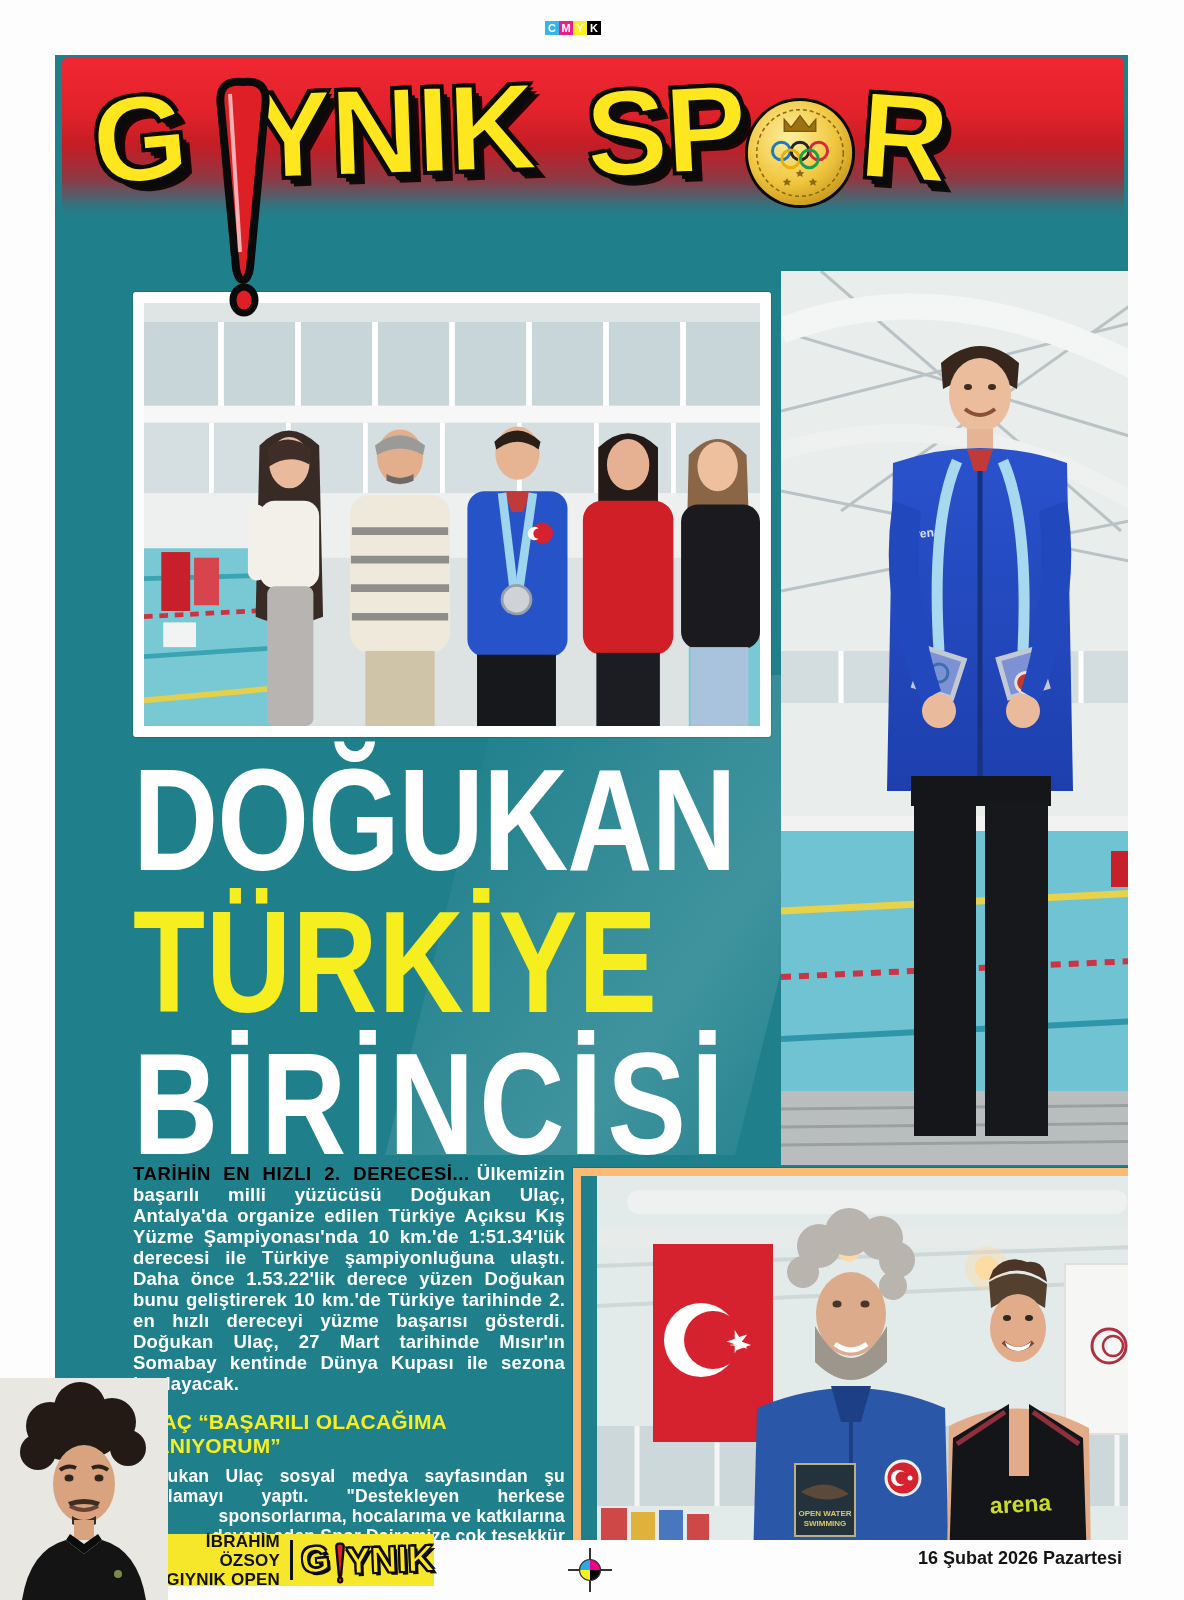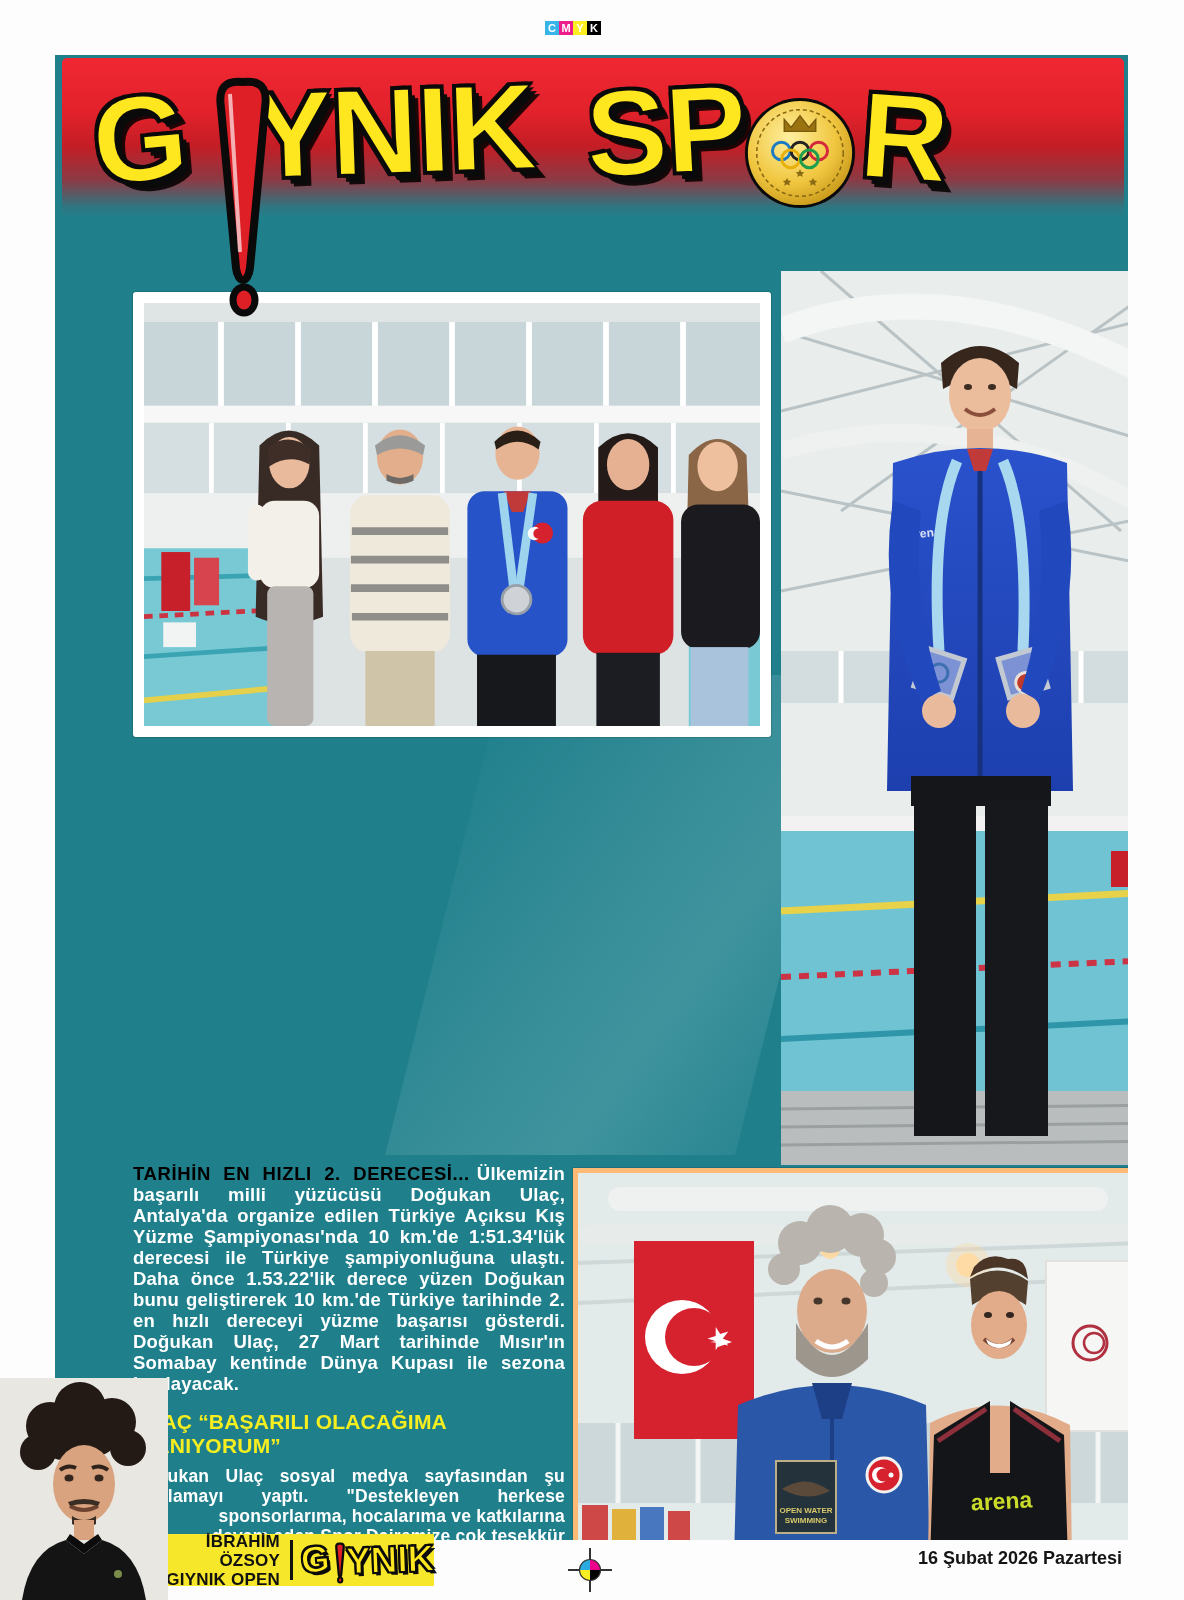--- a/index.html
+++ b/index.html
@@ -35,21 +35,21 @@
   .seg-sp{transform:rotate(-3deg);margin-left:52px;}
   .seg-r{transform:rotate(4deg) translateY(6px);margin-left:6px;}
   .wedge{position:absolute;left:148px;top:14px;z-index:7;}
   .medal-o{display:inline-block;vertical-align:middle;transform:translateY(-14px);margin:0 -4px;}
 
   
   .photo-family{position:absolute;left:78px;top:237px;width:616px;height:423px;
     border:11px solid #fff;border-radius:3px;z-index:3;box-shadow:0 0 0 1px rgba(0,0,0,.12);}
   .photo-right{position:absolute;left:726px;top:216px;width:398px;height:894px;z-index:2;}
   .photo-coach{position:absolute;left:518px;top:1113px;width:566px;height:388px;
-    border:5px solid #fdba74;z-index:3;box-shadow:0 0 0 1px rgba(0,0,0,.12);}
+    border:8px solid #fdba74;z-index:3;box-shadow:0 0 0 1px rgba(0,0,0,.12);padding-left:16px;}
   .photo-family svg,.photo-right svg,.photo-coach svg{display:block;}
 
   
   .headline{position:absolute;left:78px;top:693px;z-index:5;}
   .hl-line{display:block;font-weight:bold;line-height:1;transform-origin:top left;transform:scaleY(1.22);}
   .hl-1{font-size:118px;letter-spacing:-1px;color:#ffffff;}
   .hl-2{font-size:118px;letter-spacing:1px;color:#f6ee1e;margin-top:24px;}
   .hl-3{font-size:118px;letter-spacing:5px;color:#ffffff;margin-top:24px;}
 
   
@@ -253,20 +253,25 @@
           <circle cx="242" cy="440" r="17" fill="#e9bb9c"></circle>
           <path d="M112,230 Q96,330 140,430 L160,420 Q130,330 140,240 Z" fill="#2248bd"></path>
           <path d="M286,230 Q302,330 258,430 L240,420 Q268,330 258,240 Z" fill="#2248bd"></path>
           <rect x="130" y="505" width="140" height="30" fill="#15161a"></rect>
           <rect x="133" y="530" width="62" height="335" fill="#15161a"></rect>
           <rect x="204" y="530" width="63" height="335" fill="#17181c"></rect>
         </g>
       </svg>
     </div>
 
+    <div class="headline">
+      <span class="hl-line hl-1">DOĞUKAN</span>
+      <span class="hl-line hl-2">TÜRKİYE</span>
+      <span class="hl-line hl-3">BİRİNCİSİ</span>
+    </div>
 
     <div class="article">
       <p class="p1">
         <span class="lead-label">TARİHİN EN HIZLI 2. DERECESİ...</span><span>Ülkemizin başarılı milli yüzücüsü Doğukan Ulaç, Antalya'da organize edilen Türkiye Açıksu Kış Yüzme Şampiyonası'nda 10 km.'de 1:51.34'lük derecesi ile Türkiye şampiyonluğuna ulaştı. Daha önce 1.53.22'lik derece yüzen Doğukan bunu geliştirerek 10 km.'de Türkiye tarihinde 2. en hızlı dereceyi yüzme başarısı gösterdi. Doğukan Ulaç, 27 Mart tarihinde Mısır'ın Somabay kentinde Dünya Kupası ile sezona başlayacak.</span>
       </p>
       <div class="subhead">ULAÇ “BAŞARILI OLACAĞIMA İNANIYORUM”</div>
       <p class="p2-intro">Doğukan Ulaç sosyal medya sayfasından şu açıklamayı yaptı. "Destekleyen herkese</p>
       <p class="p2-rest">
         <span class="wrap-spacer"></span><span>sponsorlarıma, hocalarıma ve katkılarına devam eden Spor Dairemize çok teşekkür ederim. Kamp ve özel programlarla Antalya Türkiye Olimpiyat Hazırlık Merkezi'nde yoğun bir çalışma temposuyla hazırlıklarımı sürdürüyorum. Ulusal ve uluslararası organizasyonlarda başarılı olacağıma inanıyorum" dedi.</span>
       </p>

